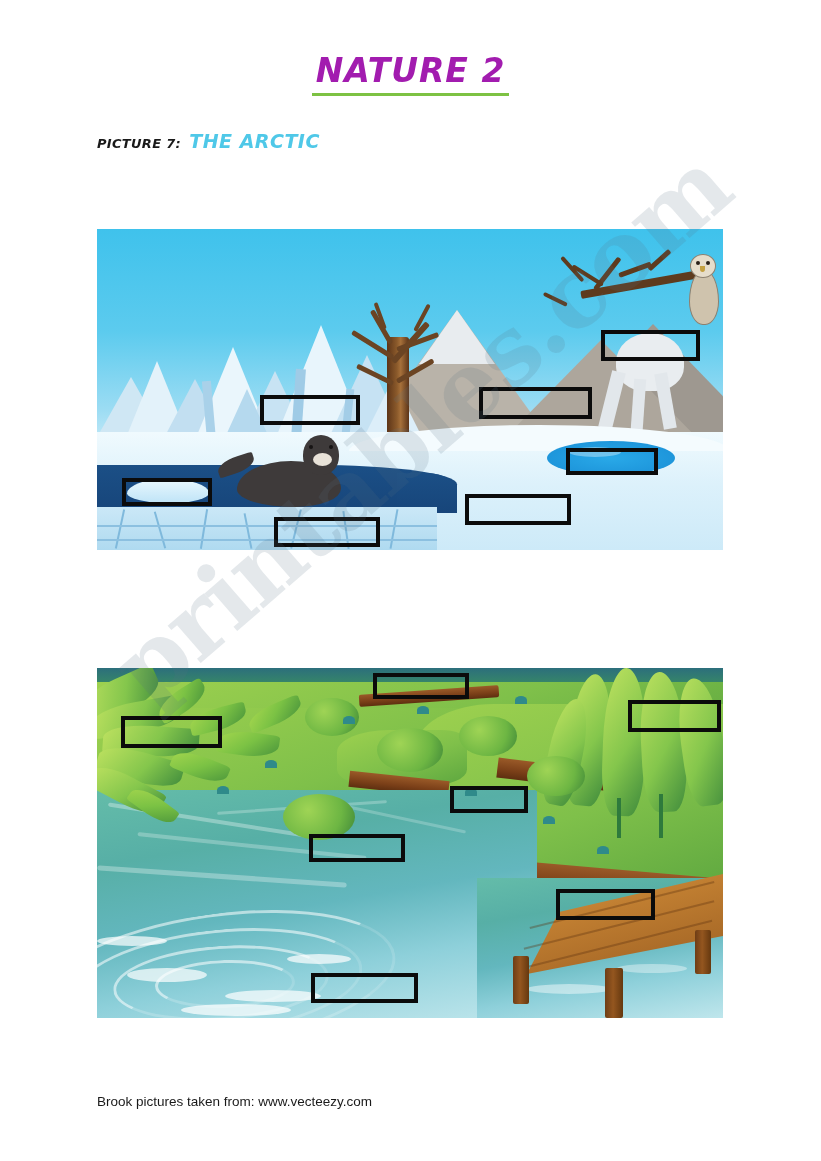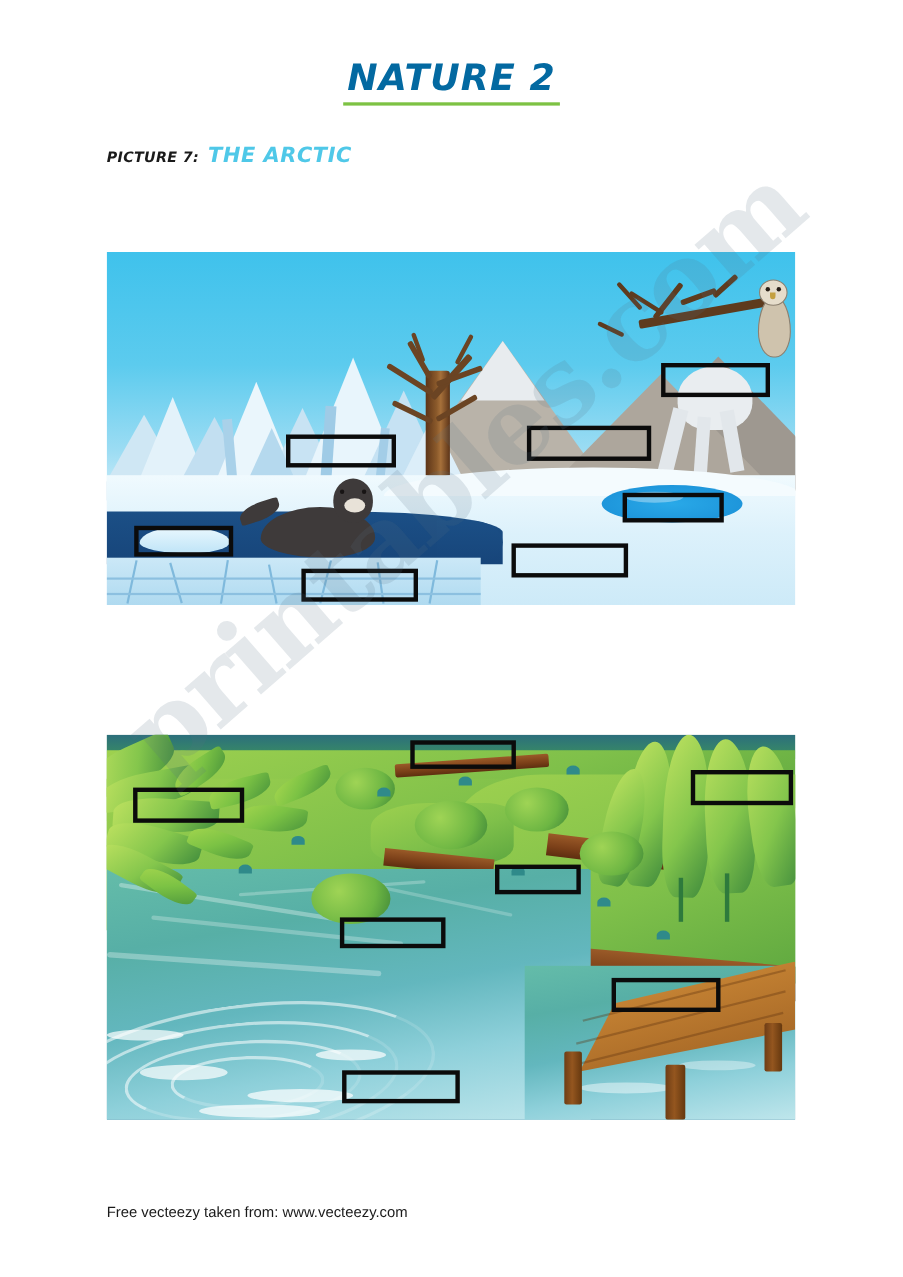--- a/index.html
+++ b/index.html
@@ -28,21 +28,21 @@
     position: absolute;
     top: 52px; left: 0; width: 821px;
     text-align: center;
   }
   .title {
     display: inline-block;
     font-family: "DejaVu Sans", sans-serif;
     font-size: 33px;
     font-weight: bold;
     letter-spacing: 1px;
-    color: #0369a1;
+    color: #a21caf;
     font-style: italic;
     border-bottom: 3px solid #7DC243;
     padding: 0 4px 3px 4px;
     line-height: 1.15;
   }
 
   
   .section-head {
     position: absolute;
     left: 97px;
@@ -479,19 +479,19 @@
 
     <div class="ansbox" style="left:276px; top:5px; width:96px; height:26px;"></div>
     <div class="ansbox" style="left:531px; top:32px; width:93px; height:32px;"></div>
     <div class="ansbox" style="left:24px; top:48px; width:101px; height:32px;"></div>
     <div class="ansbox" style="left:353px; top:118px; width:78px; height:27px;"></div>
     <div class="ansbox" style="left:212px; top:166px; width:96px; height:28px;"></div>
     <div class="ansbox" style="left:459px; top:221px; width:99px; height:31px;"></div>
     <div class="ansbox" style="left:214px; top:305px; width:107px; height:30px;"></div>
   </div>
 
-  <div class="footer">Free vecteezy taken from: www.vecteezy.com</div>
+  <div class="footer">Brook pictures taken from: www.vecteezy.com</div>
 
   <div class="watermark">
     <div class="wm-text">printables.com</div>
   </div>
 
 </div>
 
 </body></html>

